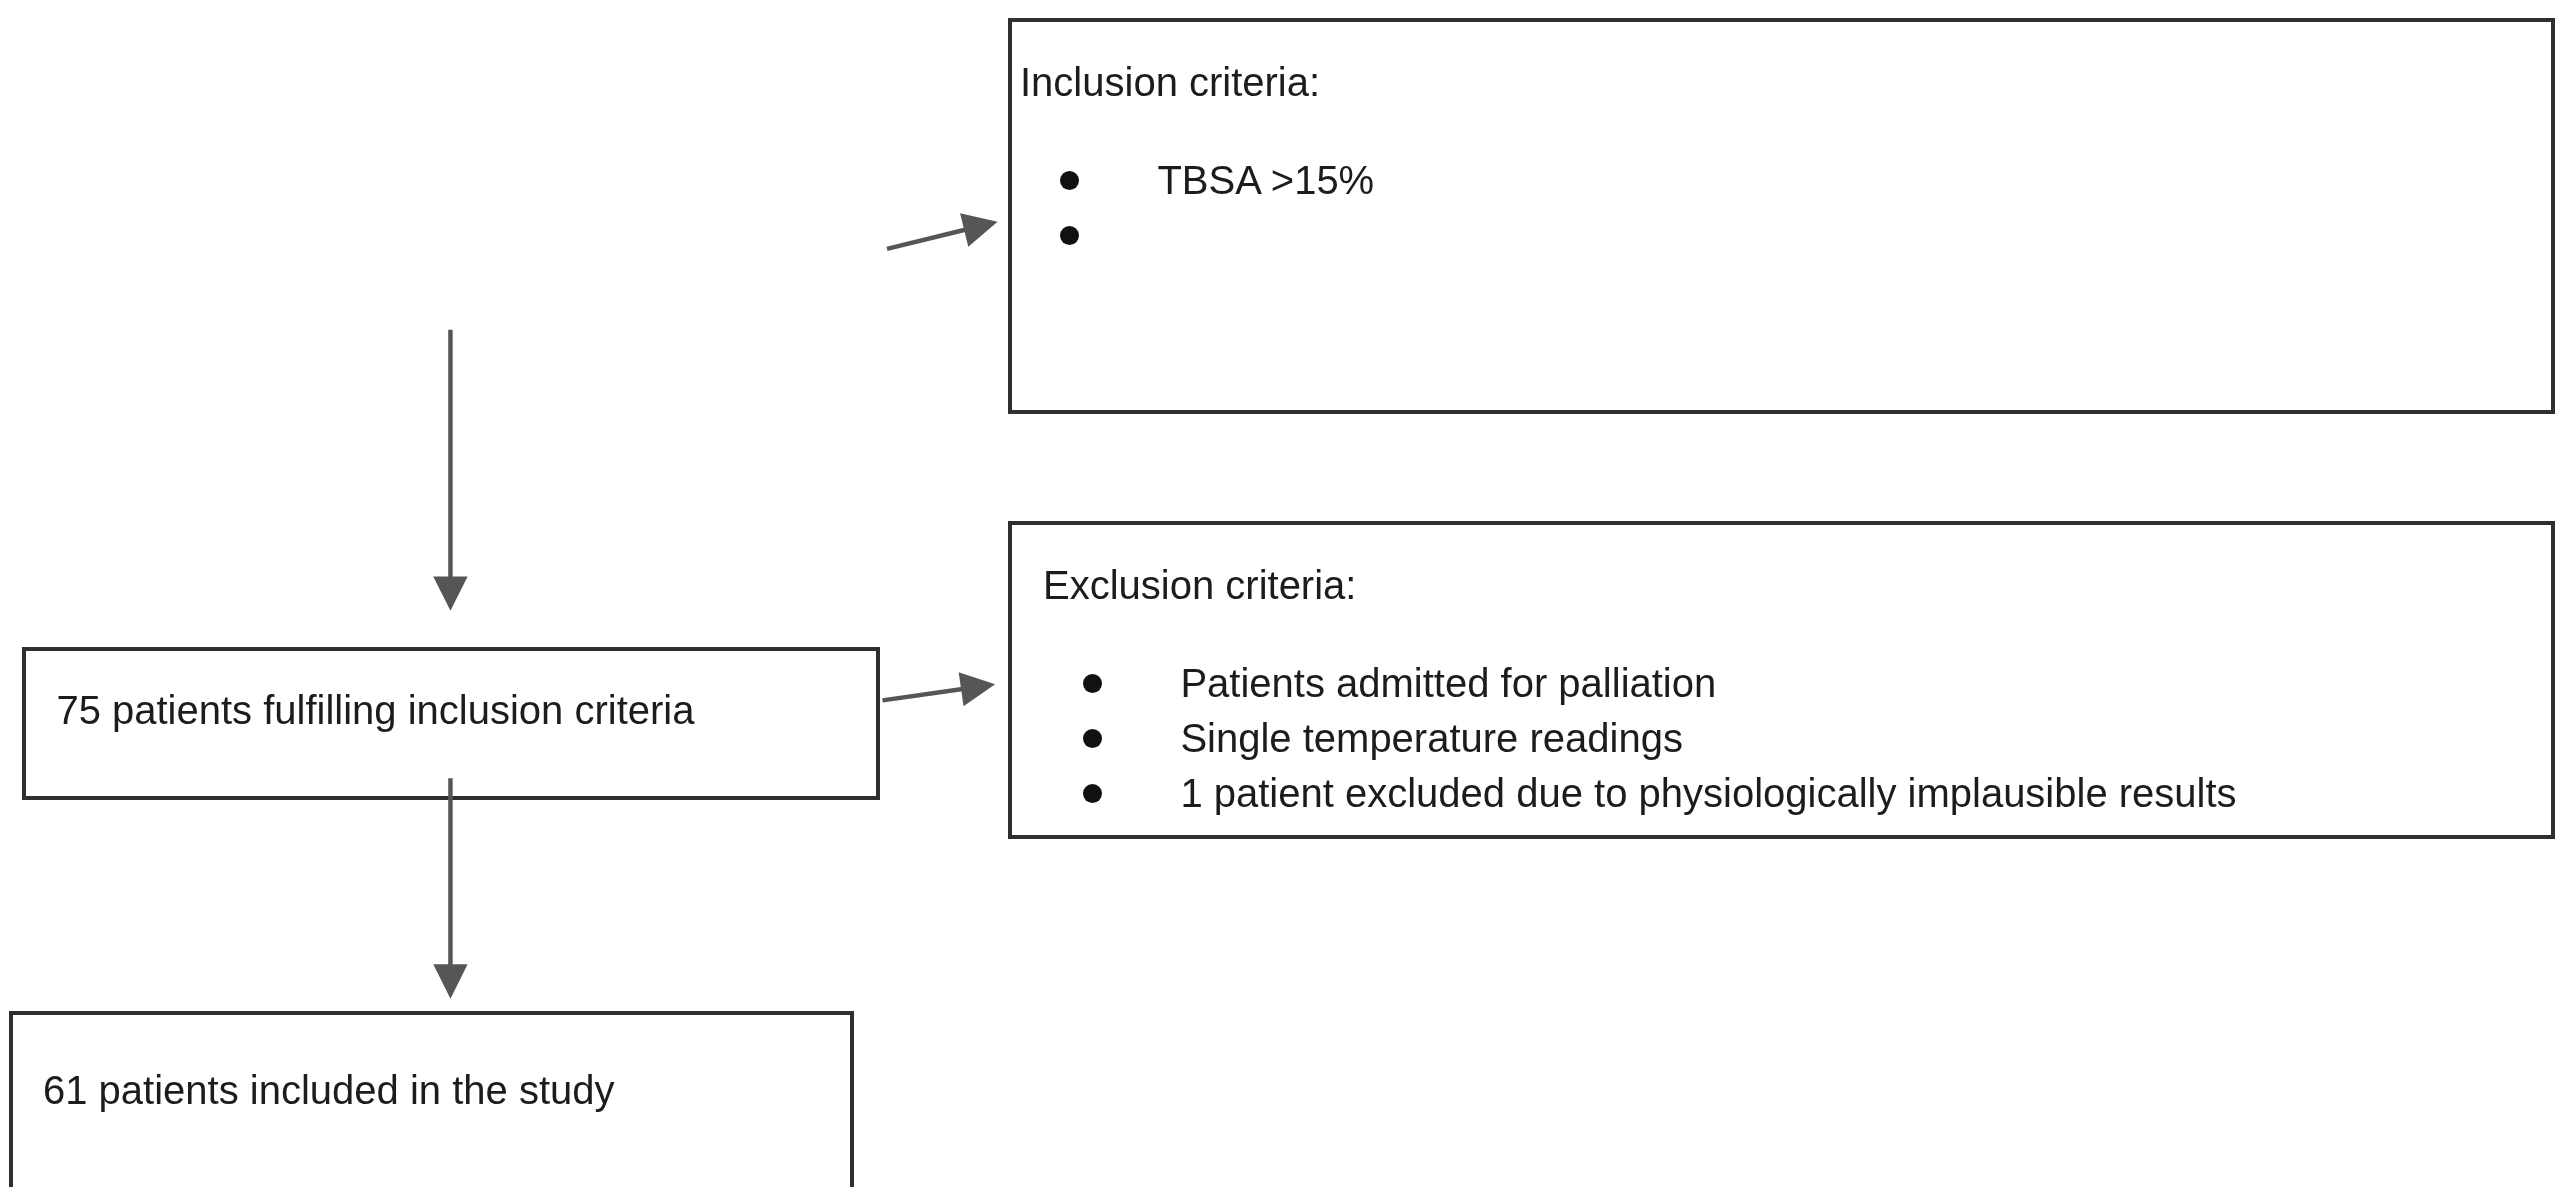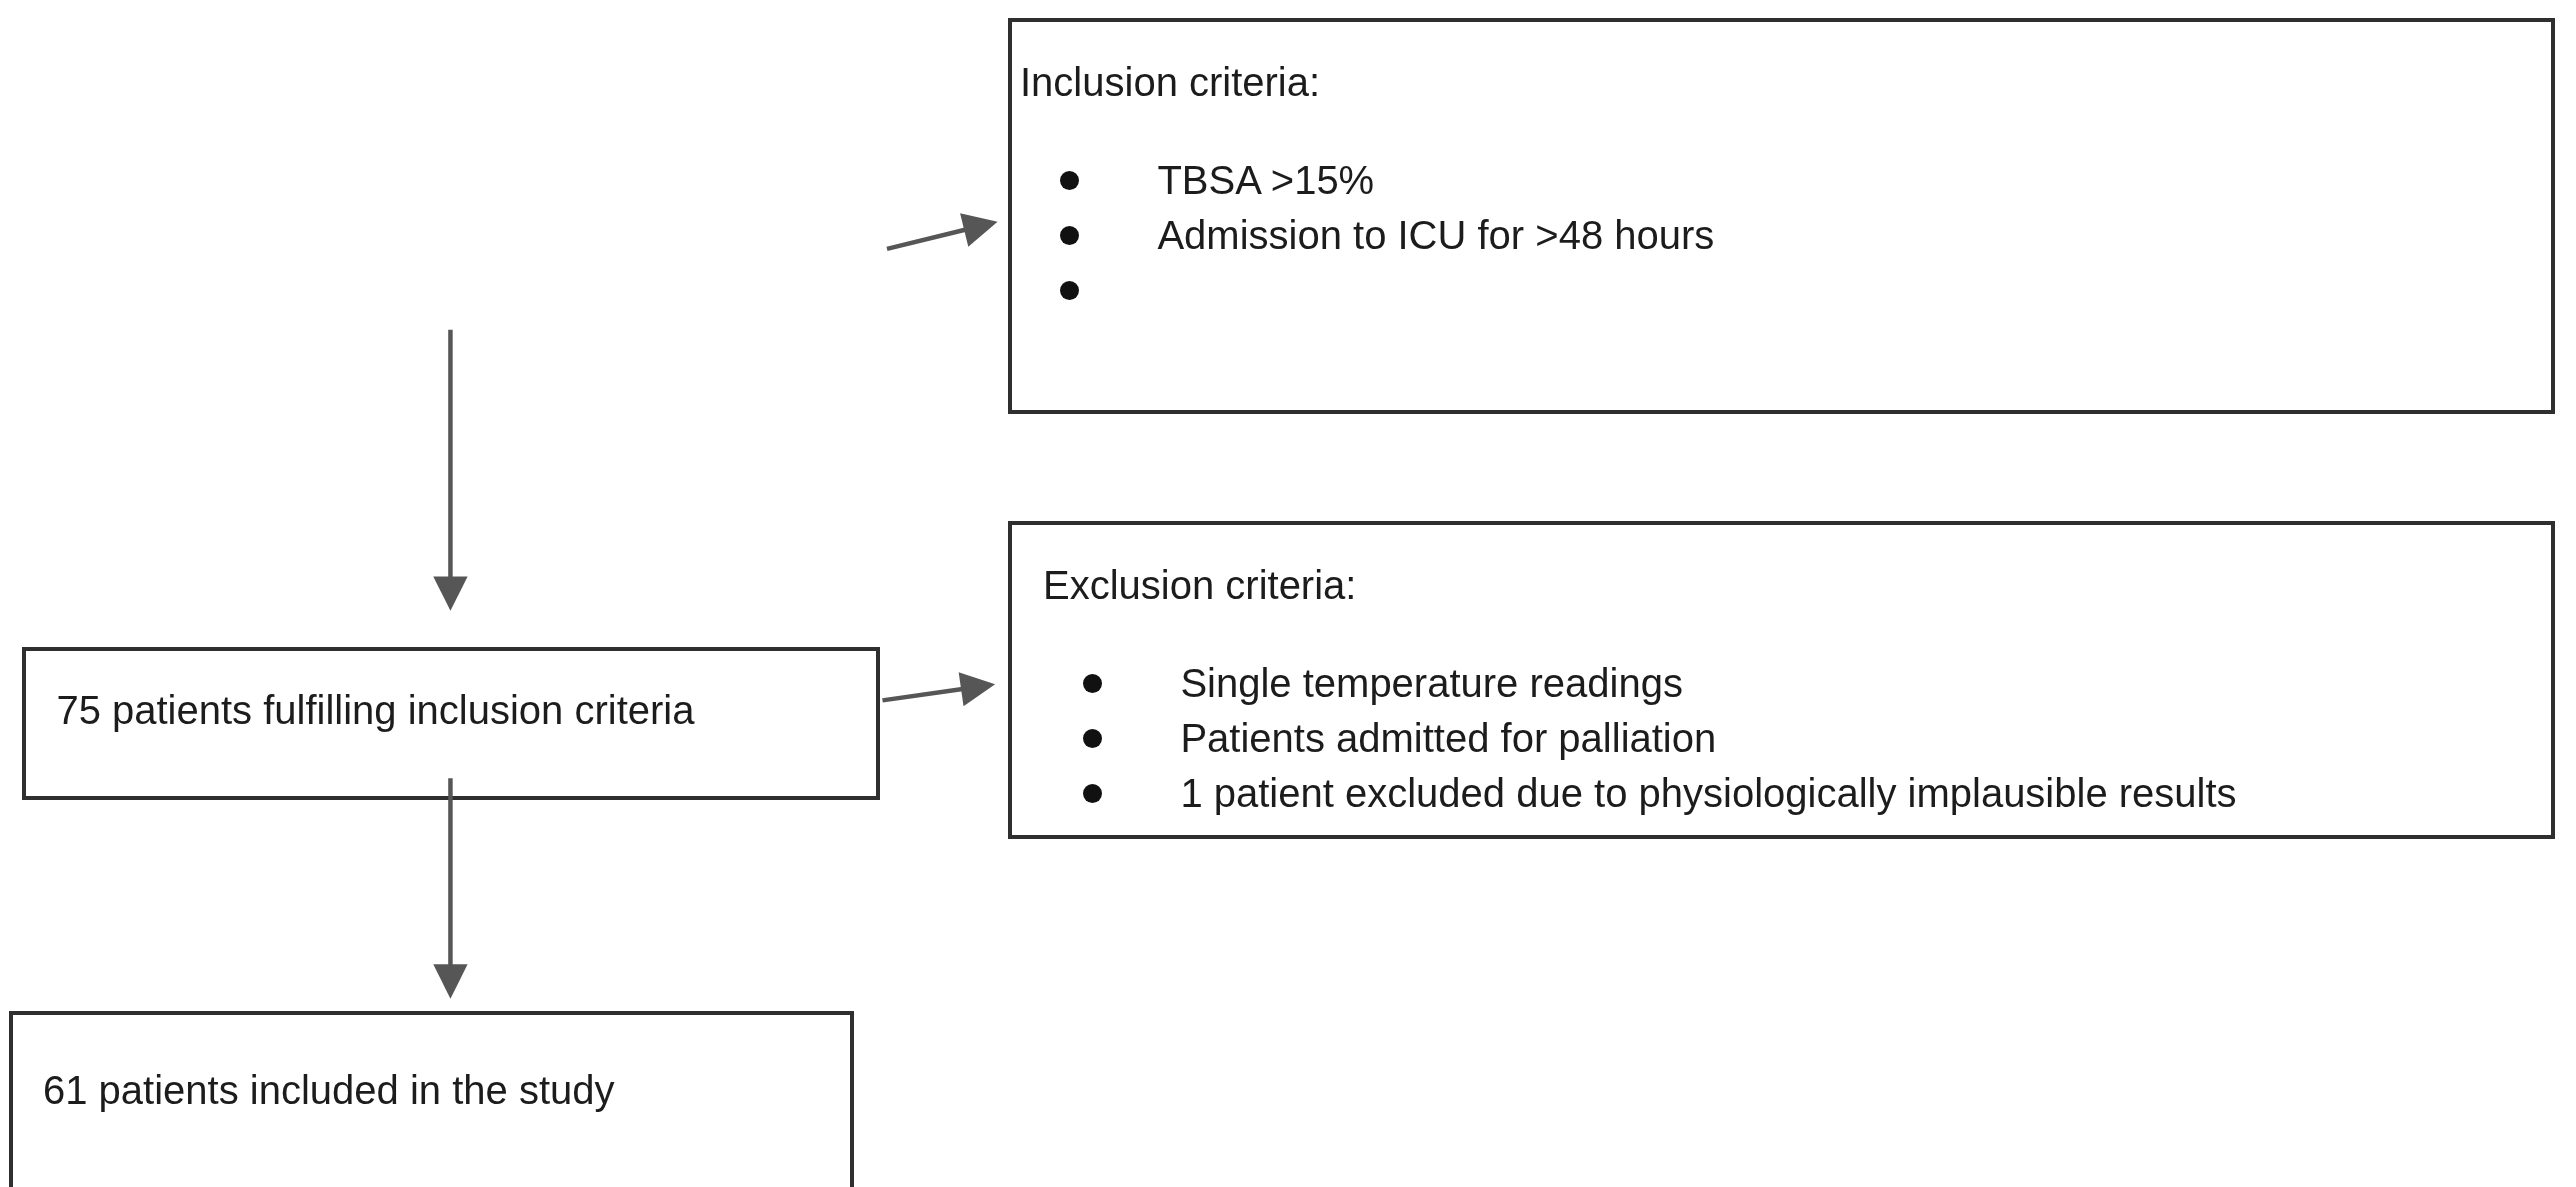--- a/index.html
+++ b/index.html
@@ -74,42 +74,38 @@
 
   <div class="node box-right" id="node-inclusion">
     <div class="box-title">Inclusion criteria:</div>
     <ul class="bullets">
       <li>
         <span class="dot"></span>
         <span class="li-text">TBSA &gt;15%</span>
       </li>
       <li>
         <span class="dot"></span>
-        <span class="li-text">Admission to ICU for &gt;48 hours</span>
-      </li>
-      <li>
-        <span class="dot"></span>
       </li>
     </ul>
   </div>
 
   <div class="node box-left" id="node-fulfilling">
     <span>75 patients fulfilling inclusion criteria</span>
   </div>
 
   <div class="node box-right" id="node-exclusion">
     <div class="box-title">Exclusion criteria:</div>
     <ul class="bullets">
       <li>
         <span class="dot"></span>
-        <span class="li-text">Single temperature readings</span>
+        <span class="li-text">Patients admitted for palliation</span>
       </li>
       <li>
         <span class="dot"></span>
-        <span class="li-text">Patients admitted for palliation</span>
+        <span class="li-text">Single temperature readings</span>
       </li>
       <li>
         <span class="dot"></span>
         <span class="li-text">1 patient excluded due to physiologically implausible results</span>
       </li>
     </ul>
   </div>
 
   <div class="node box-left" id="node-included">
     <span>61 patients included in the study</span>

